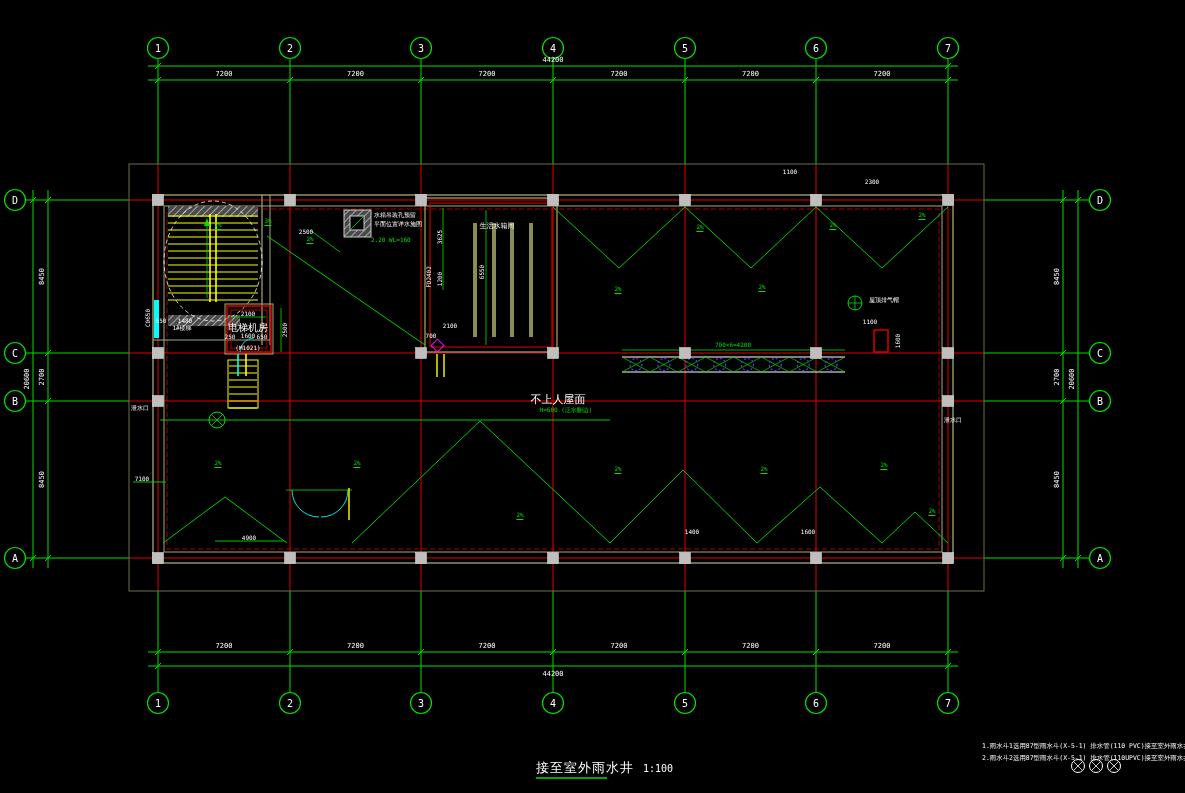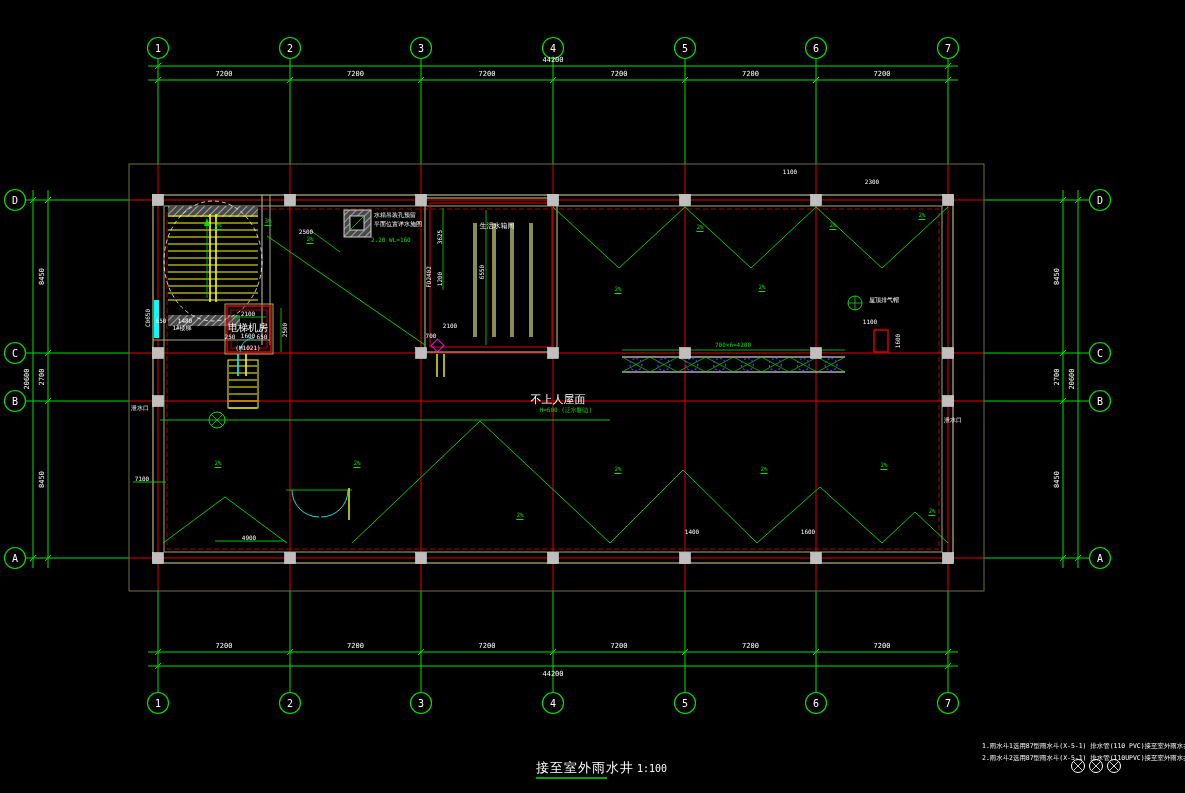--- a/index.html
+++ b/index.html
@@ -5,21 +5,21 @@
   html,body{margin:0;padding:0;background:#000;}
   #stage{position:relative;width:1185px;height:793px;background:#000;overflow:hidden;
          font-family:"DejaVu Sans Mono","DejaVu Sans",monospace;}
   #cad{position:absolute;left:0;top:0;}
   .lbl{position:absolute;transform:translate(-50%,-50%);white-space:nowrap;line-height:1;}
   .lbl.left{transform:translate(0,-50%);}
   .lbl.rot{transform:translate(-50%,-50%) rotate(-90deg);}
   .lbl.slope{border-bottom:1px solid #00E100;padding-bottom:1px;}
   #title-block{position:absolute;left:536px;top:757px;color:#FFF;white-space:nowrap;}
   #title-main{font-size:13px;letter-spacing:1px;}
-  #title-scale{font-size:10px;margin-left:3px;}
+  #title-scale{font-size:10px;margin-left:9px;}
   .note-line{position:absolute;left:982px;color:#FFF;font-size:7px;white-space:nowrap;
              transform:scale(0.92);transform-origin:left top;}
 </style>
 </head>
 <body>
 
 <div id="stage">
 
   <svg id="cad" width="1185" height="793" viewBox="0 0 1185 793">
     <defs>

